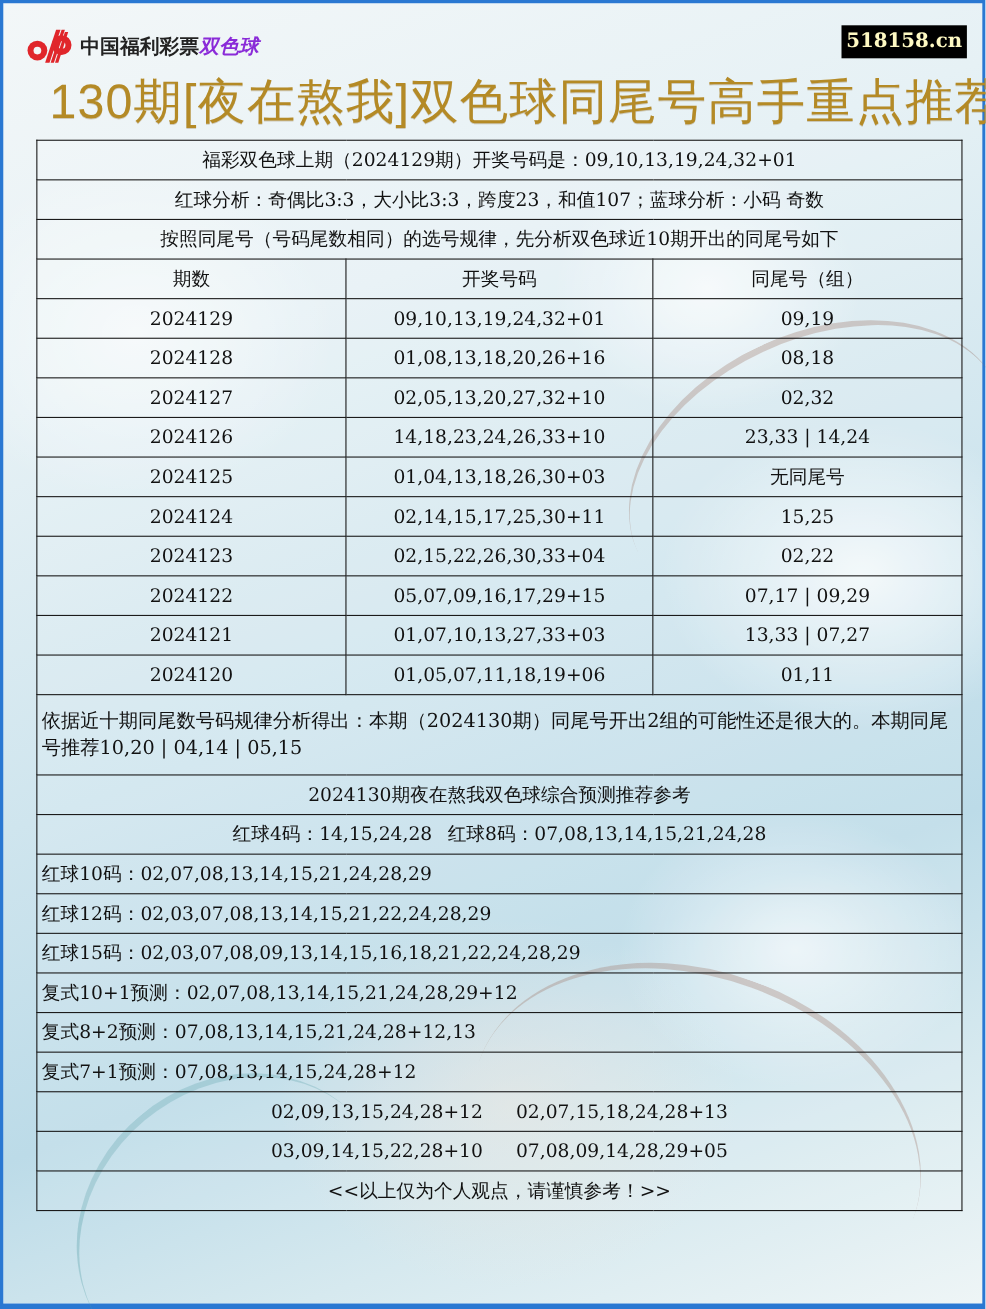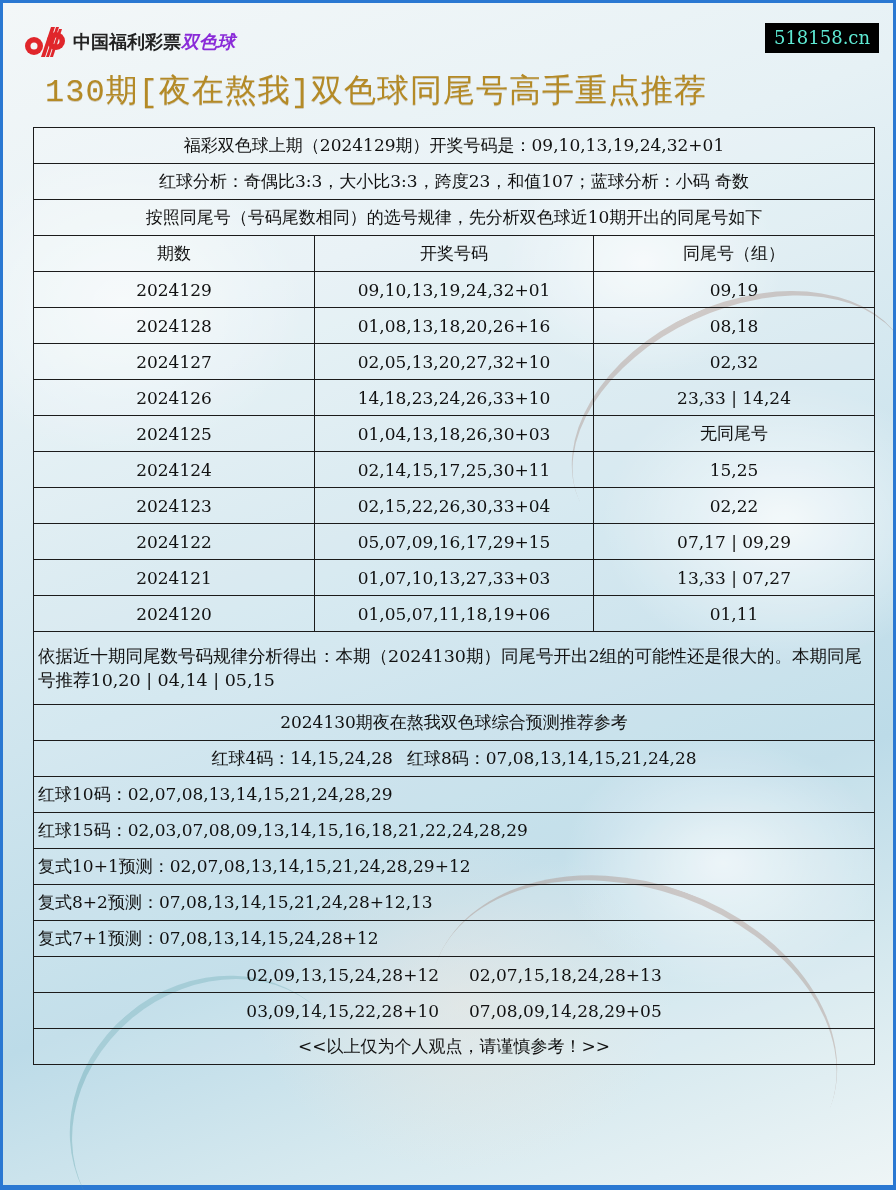--- a/index.html
+++ b/index.html
@@ -25,26 +25,26 @@
   }
   .logo { position:absolute; left:20px; top:22px; height:34px; display:flex; align-items:center; }
   .logo-mark { width:46px; height:34px; }
   .logo-text {
     font-family:"DejaVu Sans", "Liberation Sans", sans-serif; font-weight:bold;
     font-size:18px; margin-left:4px; letter-spacing:0px; color:#222;
   }
   .logo-text .ssq { color:#8a2bd8; font-style:italic; }
   .badge {
     position:absolute; left:762px; top:20px; width:114px; height:30px;
-    background:#000; color:#5eead4; font-family:"DejaVu Serif","Liberation Serif",serif;
-    font-weight:normal; font-size:18px; line-height:30px; text-align:center;
+    background:#000; color:#fef9c3; font-family:"DejaVu Serif","Liberation Serif",serif;
+    font-weight:bold; font-size:18px; line-height:30px; text-align:center;
   }
   .title {
     position:absolute; left:42px; top:62px; width:840px; height:56px;
-    font-family:Liberation Mono, monospace; font-size:32px; line-height:56px;
+    font-family:Liberation Sans, sans-serif; font-size:44px; line-height:56px;
     color:#b48a26; letter-spacing:1px; white-space:nowrap;
     text-shadow:0 1px 0 rgba(120,80,10,0.25);
   }
   table.main {
     position:absolute; left:30px; top:124px; width:841px;
     border-collapse:collapse; table-layout:fixed;
     font-size:17px;
     padding-left:12px;
   }
   table.main td {
@@ -160,20 +160,23 @@
       <tr>
           <td colspan="3">2024130期夜在熬我双色球综合预测推荐参考</td>
         </tr>
       <tr>
           <td colspan="3"><span>红球4码：14,15,24,28</span><span class="gap"></span><span>红球8码：07,08,13,14,15,21,24,28</span></td>
         </tr>
       <tr>
           <td colspan="3" class="left">红球10码：02,07,08,13,14,15,21,24,28,29</td>
         </tr>
       <tr>
+          <td colspan="3" class="left">红球12码：02,03,07,08,13,14,15,21,22,24,28,29</td>
+        </tr>
+      <tr>
           <td colspan="3" class="left">红球15码：02,03,07,08,09,13,14,15,16,18,21,22,24,28,29</td>
         </tr>
       <tr>
           <td colspan="3" class="left">复式10+1预测：02,07,08,13,14,15,21,24,28,29+12</td>
         </tr>
       <tr>
           <td colspan="3" class="left">复式8+2预测：07,08,13,14,15,21,24,28+12,13</td>
         </tr>
       <tr>
           <td colspan="3" class="left">复式7+1预测：07,08,13,14,15,24,28+12</td>

